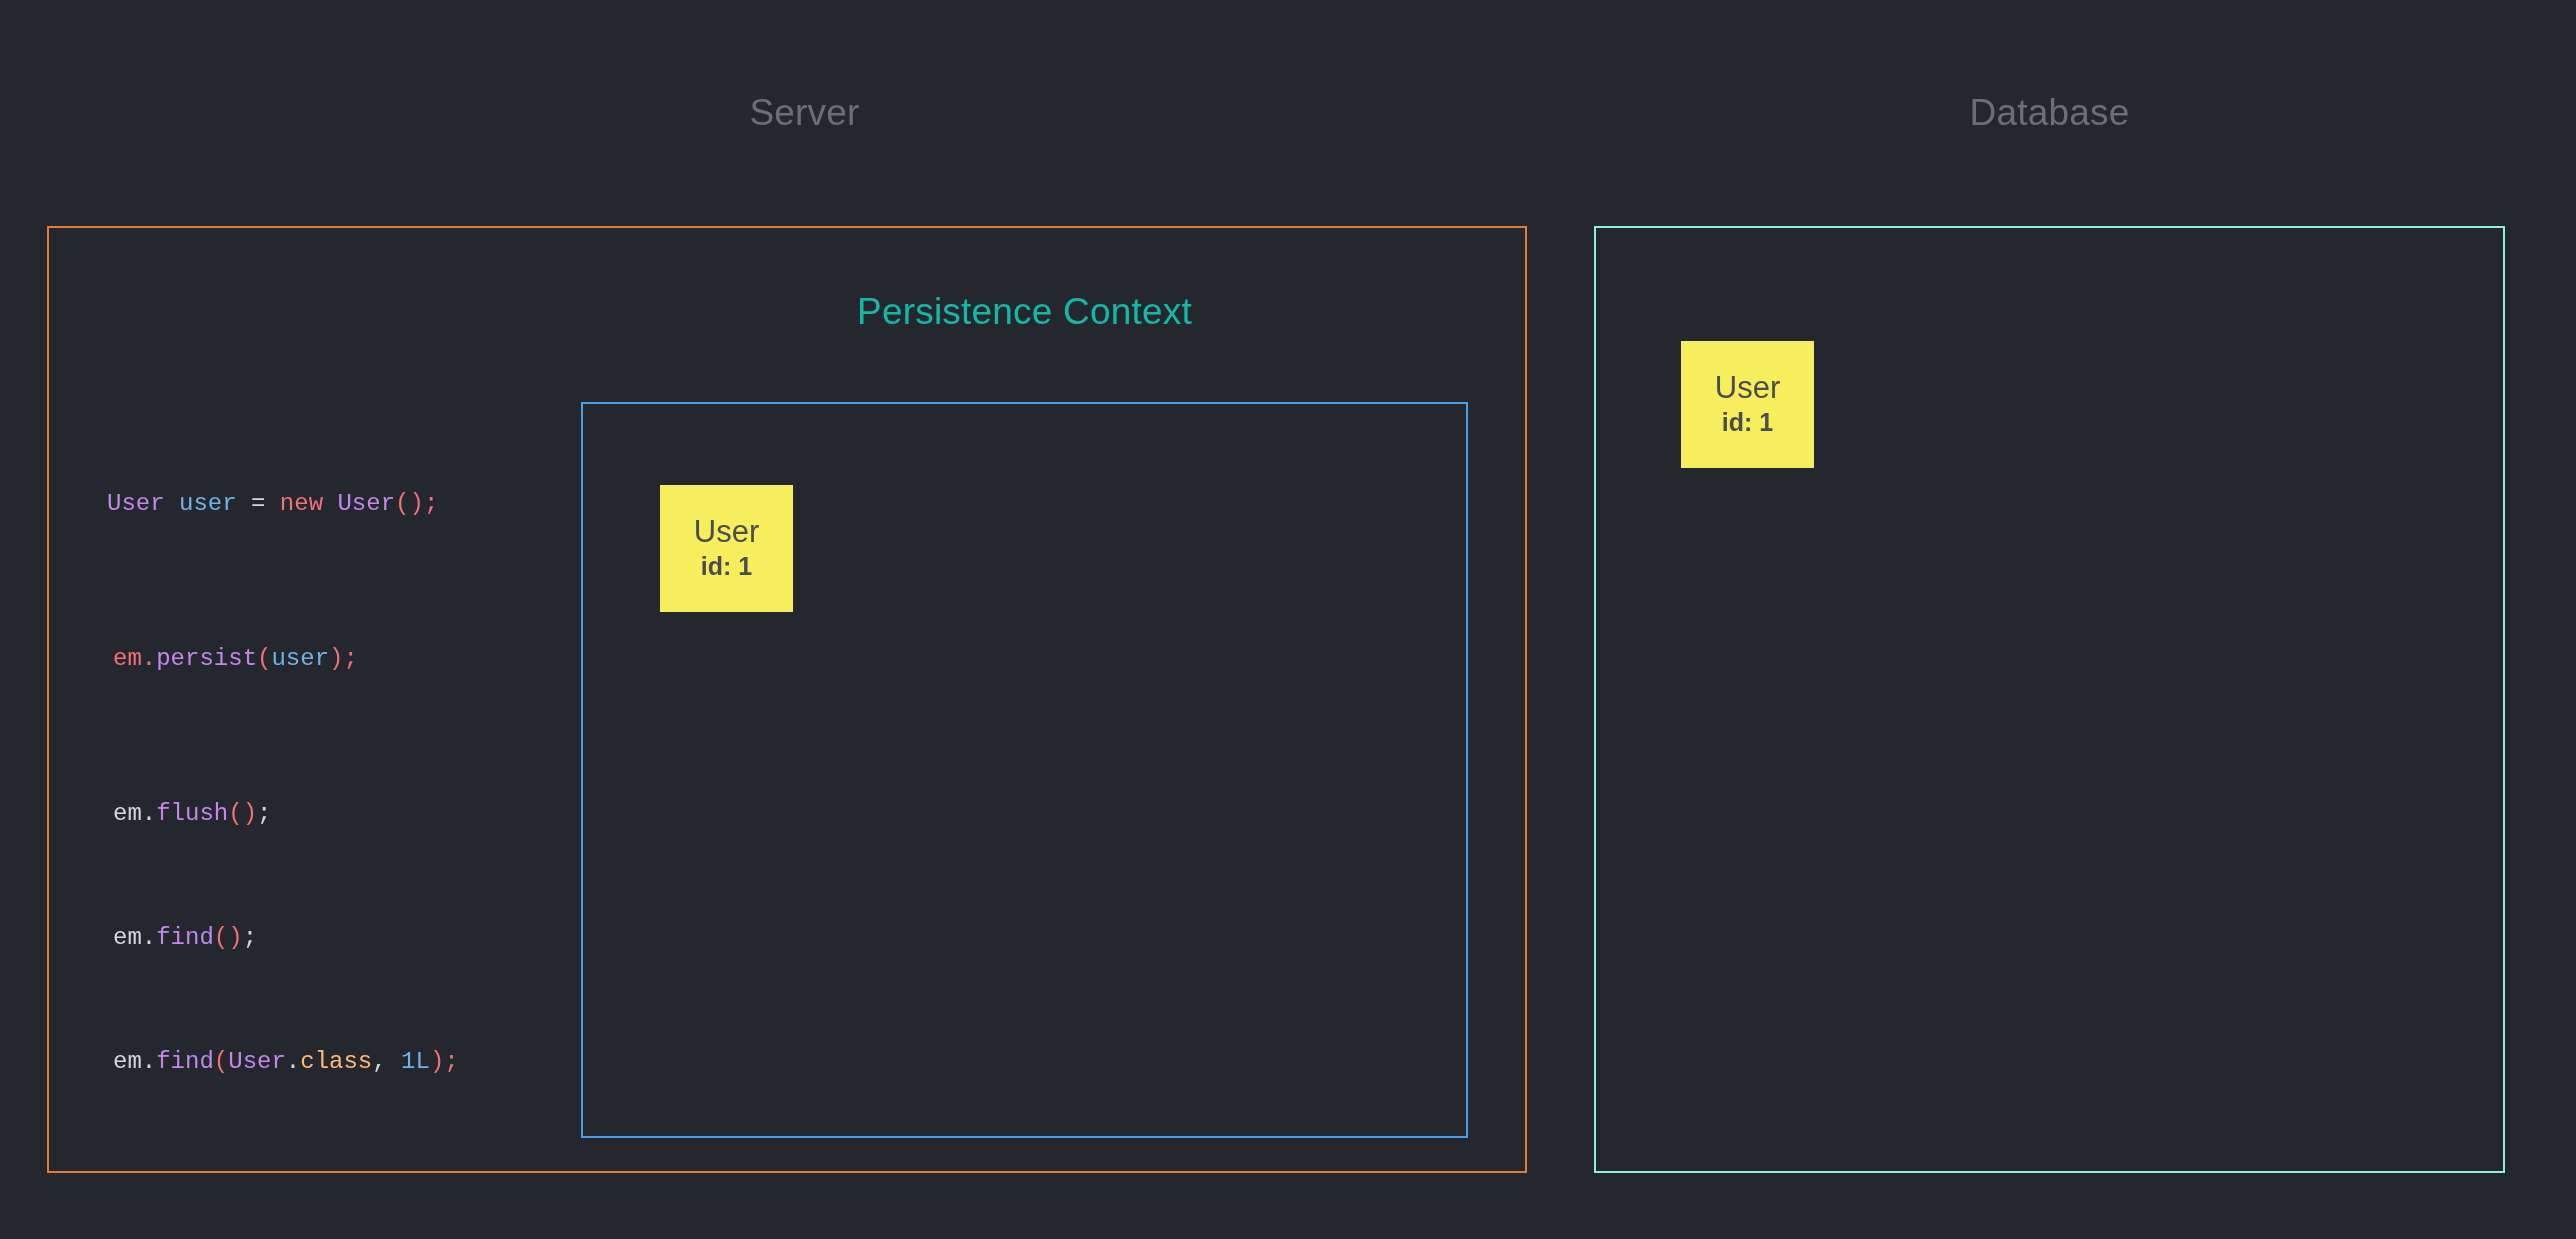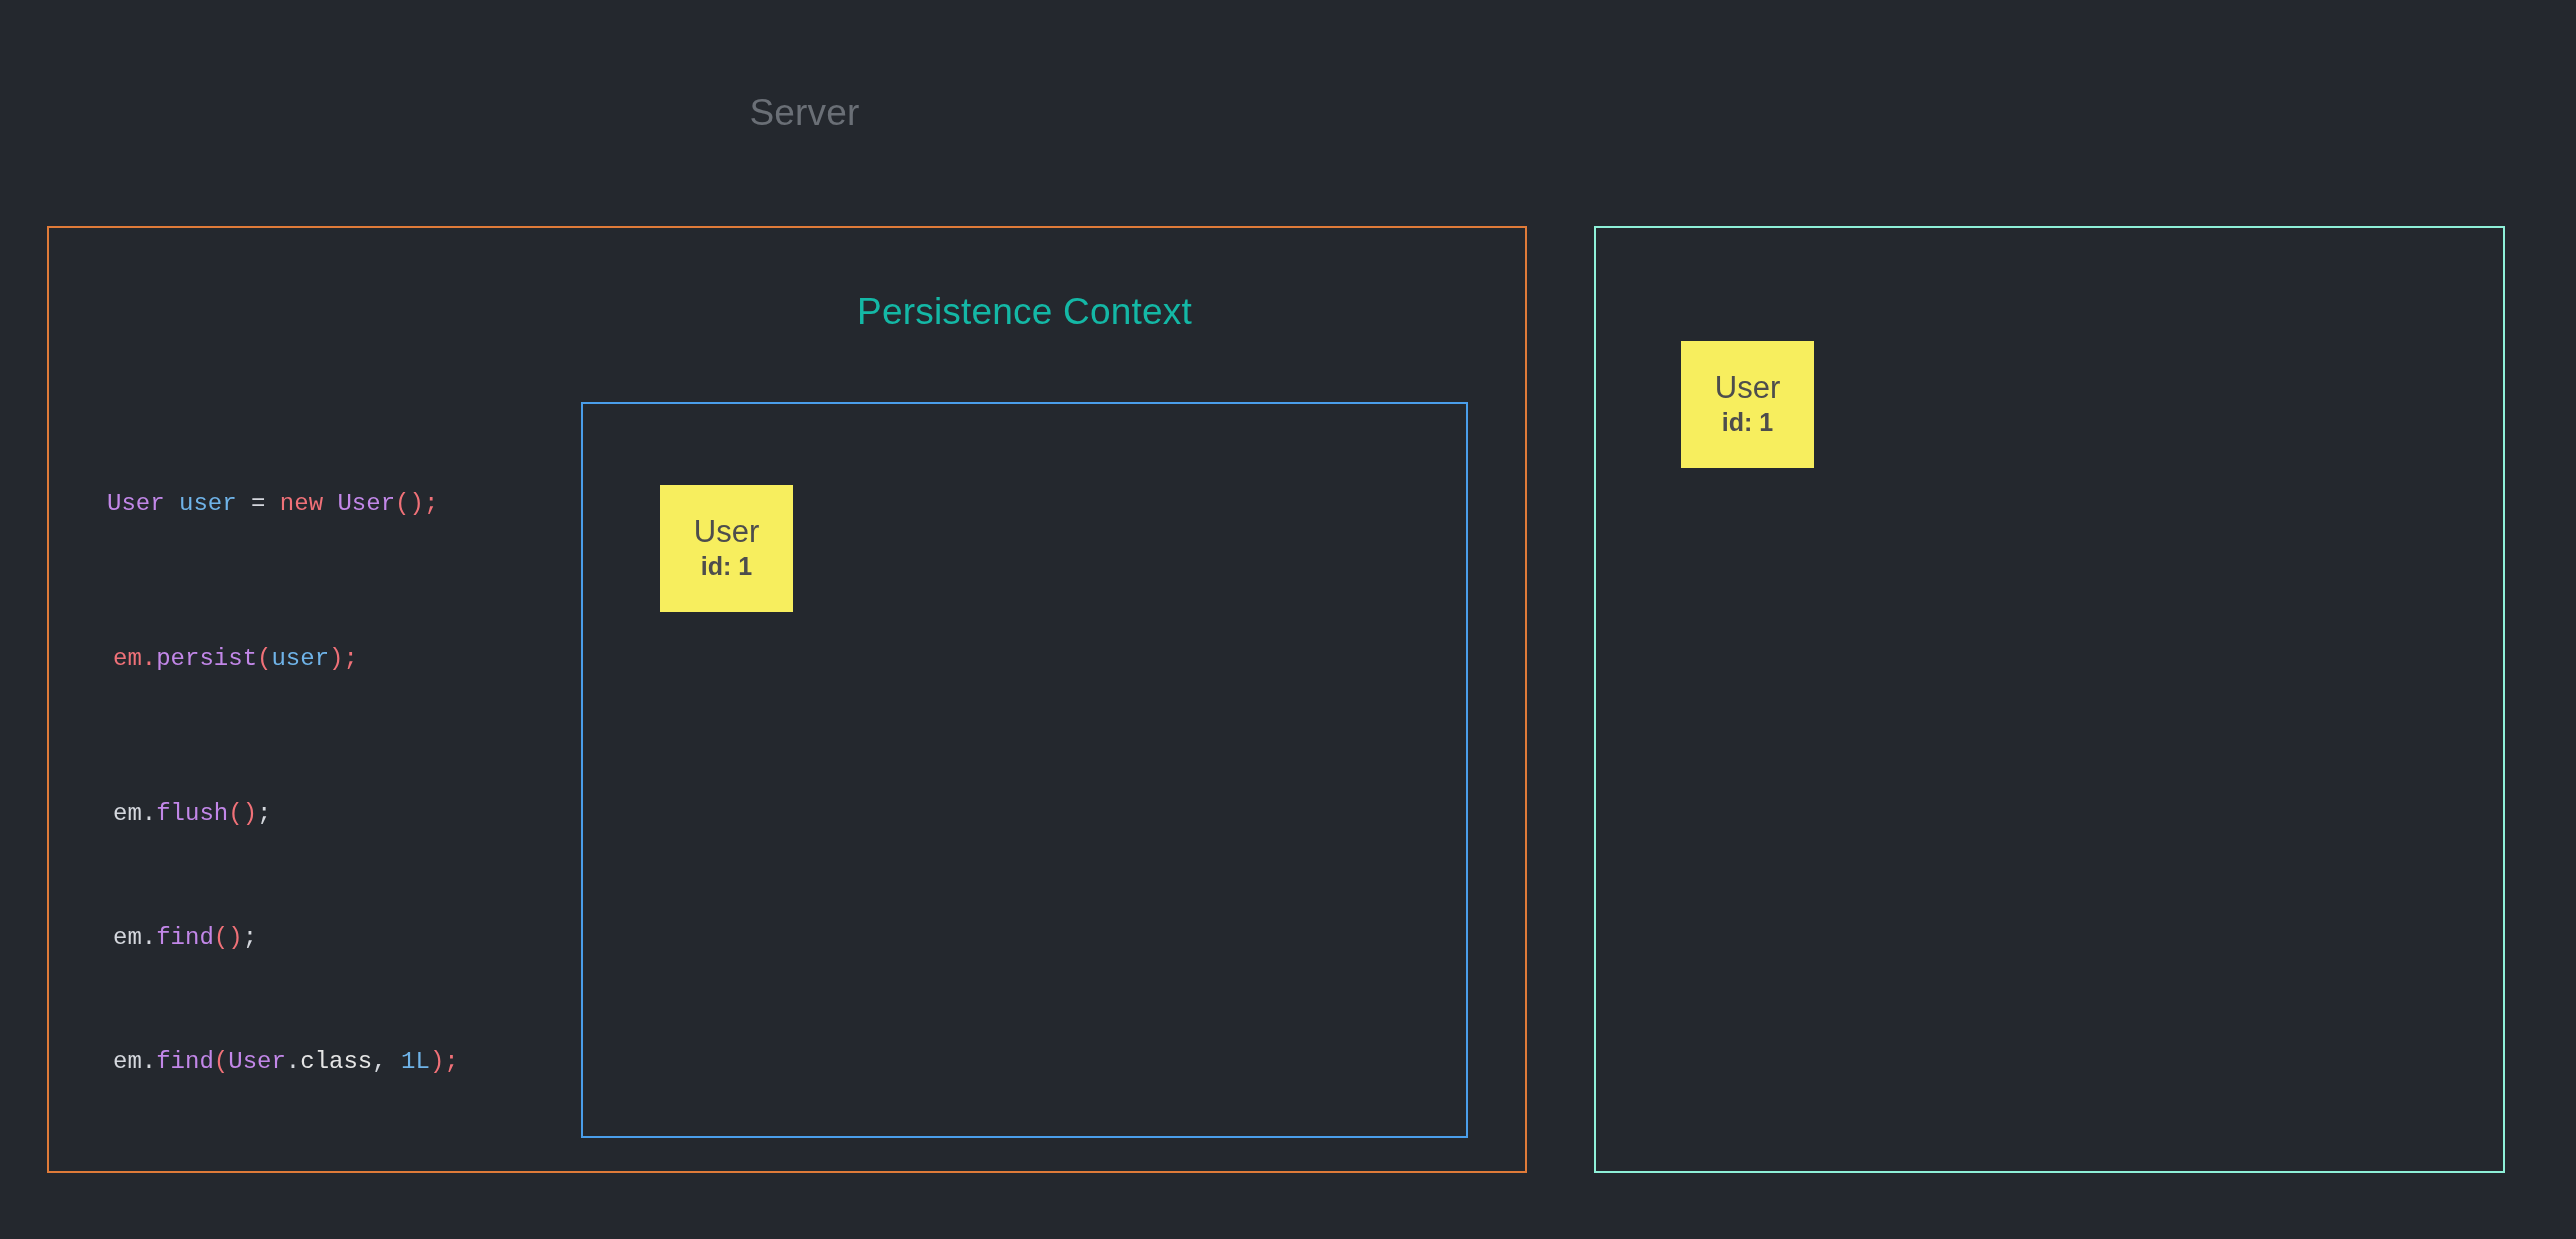--- a/index.html
+++ b/index.html
@@ -117,29 +117,30 @@
   #code-line-3 { top: 434px; left: 113px; }
   #code-line-4 { top: 558px; left: 113px; }
 
   
   .tok-type   { color: #c287e8; }  
   .tok-var    { color: #6fb3e8; }  
   .tok-kw     { color: #f07178; }  
   .tok-punct  { color: #f07178; }  
   .tok-plain  { color: #d4d7dd; }  
   .tok-method { color: #c287e8; }  
-  .tok-field  { color: #e5e5e5; }  
+  .tok-field  { color: #fdba74; }  
 </style>
 </head>
 <body>
 
 <div id="canvas" style="background: rgb(36, 40, 46);">
 
   <div class="section-title" id="server-title" style="color: rgb(106, 111, 118);">Server</div>
 
+  <div class="section-title" id="database-title" style="color: rgb(106, 111, 118);">Database</div>
 
   <div class="region-box" id="server-box" style="border-color: rgb(224, 123, 57);"></div>
 
   <div class="section-title" id="pc-title" style="color: #14b8a6;">Persistence Context</div>
 
   <div class="region-box" id="persistence-context-box" style="border-color: rgb(74, 158, 234);"></div>
 
   <div class="region-box" id="database-box" style="border-color: rgb(142, 240, 216);"></div>
 
   <div class="entity-card" id="entity-card-pc" style="background: rgb(247, 238, 94); color: rgb(77, 77, 77);">

